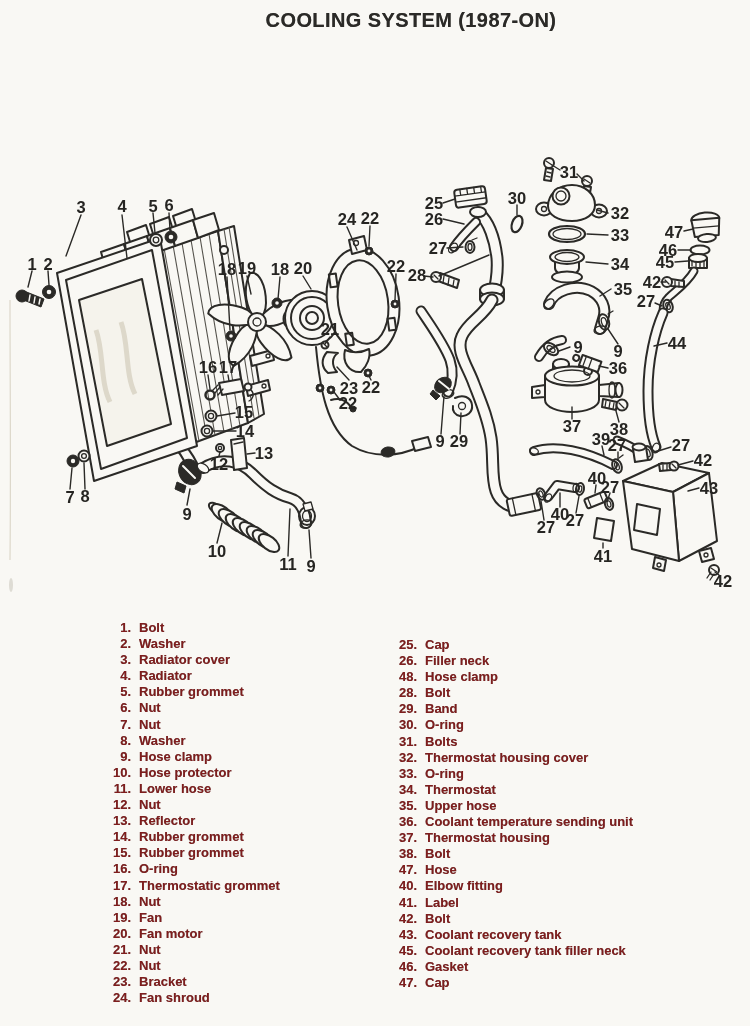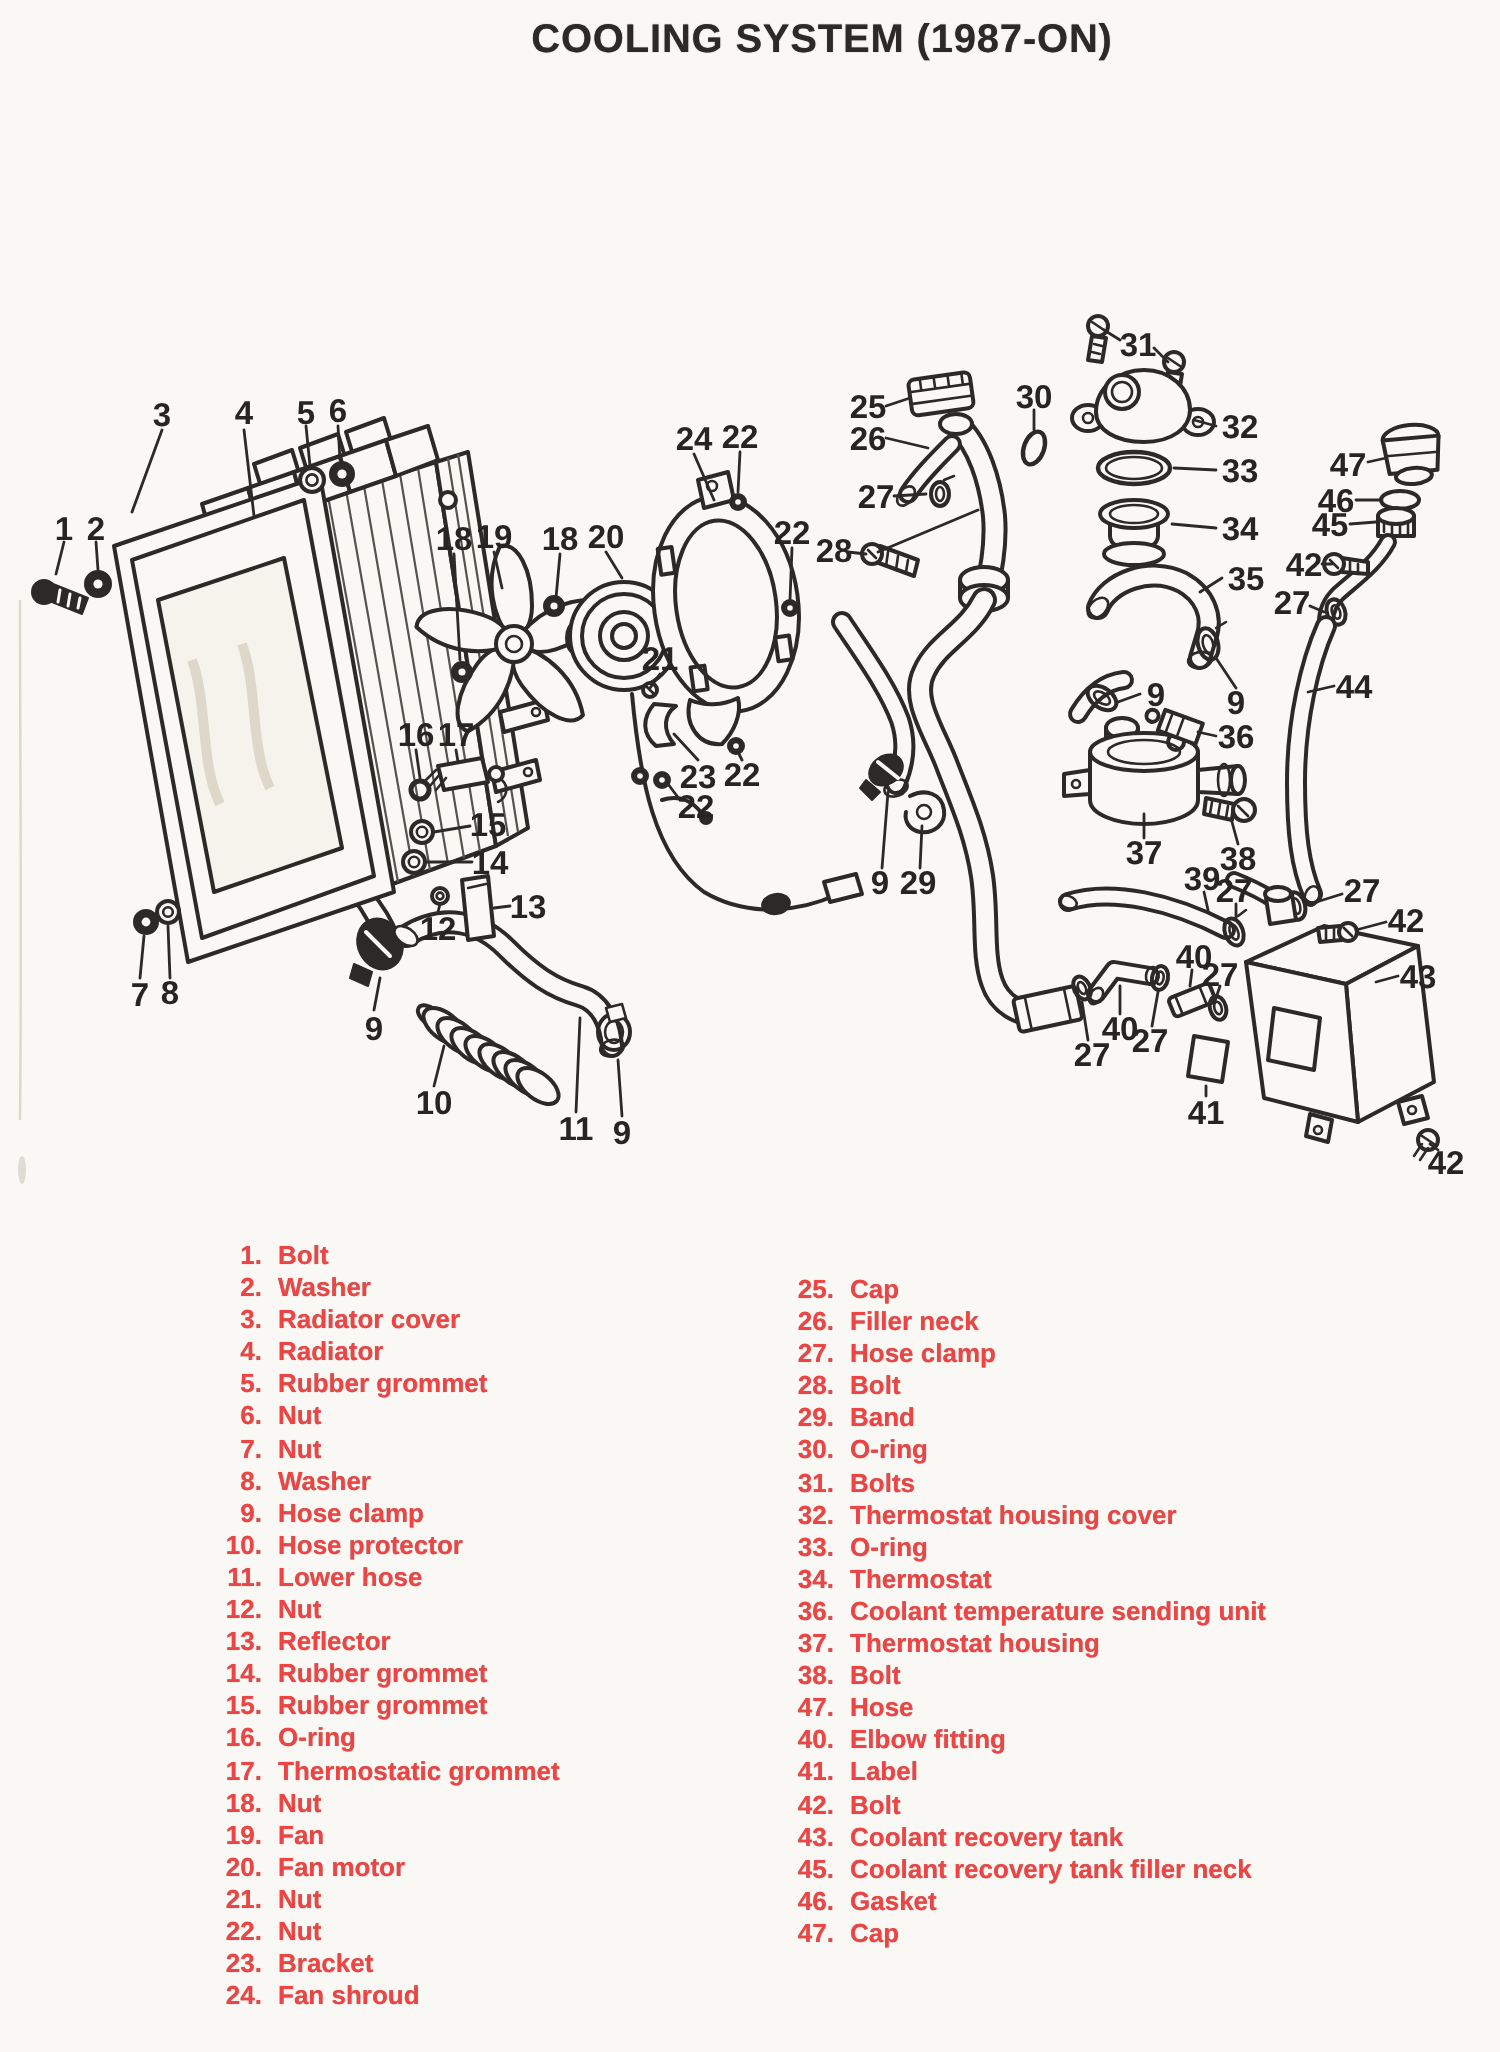--- a/index.html
+++ b/index.html
@@ -24,21 +24,21 @@
   .win{fill:#f5f3ec;}
   .dk{fill:#2b2a27; stroke:#2b2a27; stroke-linejoin:round;}
   .hatch{stroke:#55534d; stroke-width:1.1; fill:none;}
   .ghost{stroke:#ddd8ca; stroke-width:5; fill:none;}
   .leader{stroke:#2b2a27; stroke-width:1.4; fill:none; stroke-linecap:round;}
   .ho{stroke:#2b2a27; fill:none; stroke-linecap:round; stroke-linejoin:round;}
   .hi{stroke:#f9f8f4; fill:none; stroke-linecap:round; stroke-linejoin:round;}
   .callout{font:bold 16.5px "Liberation Sans", sans-serif; fill:#262522;}
   
   .plist{position:absolute; font-size:13px; font-weight:bold; line-height:16.1px;
-         color:#ef4444; text-shadow:0 0 .4px rgba(46,45,41,.55); white-space:nowrap;}
+         color:#7f1d1d; text-shadow:0 0 .4px rgba(46,45,41,.55); white-space:nowrap;}
   #plist-left{top:620px; left:95px;}
   #plist-right{top:637px; left:381px;}
   .row .num{display:inline-block; width:36px; text-align:right; margin-right:8px;}
 </style>
 </head>
 <body>
 
 <div id="page">
 
   <div id="title">COOLING SYSTEM (1987-ON)</div>
@@ -558,28 +558,29 @@
       <div class="row"><span class="num">19.</span><span>Fan</span></div>
       <div class="row"><span class="num">20.</span><span>Fan motor</span></div>
       <div class="row"><span class="num">21.</span><span>Nut</span></div>
       <div class="row"><span class="num">22.</span><span>Nut</span></div>
       <div class="row"><span class="num">23.</span><span>Bracket</span></div>
       <div class="row"><span class="num">24.</span><span>Fan shroud</span></div>
     </div>
   <div id="plist-right" class="plist">
       <div class="row"><span class="num">25.</span><span>Cap</span></div>
       <div class="row"><span class="num">26.</span><span>Filler neck</span></div>
-      <div class="row"><span class="num">27.</span><span>Hose clamp</span></div>
+      <div class="row"><span class="num">48.</span><span>Hose clamp</span></div>
       <div class="row"><span class="num">28.</span><span>Bolt</span></div>
       <div class="row"><span class="num">29.</span><span>Band</span></div>
       <div class="row"><span class="num">30.</span><span>O-ring</span></div>
       <div class="row"><span class="num">31.</span><span>Bolts</span></div>
       <div class="row"><span class="num">32.</span><span>Thermostat housing cover</span></div>
       <div class="row"><span class="num">33.</span><span>O-ring</span></div>
       <div class="row"><span class="num">34.</span><span>Thermostat</span></div>
+      <div class="row"><span class="num">35.</span><span>Upper hose</span></div>
       <div class="row"><span class="num">36.</span><span>Coolant temperature sending unit</span></div>
       <div class="row"><span class="num">37.</span><span>Thermostat housing</span></div>
       <div class="row"><span class="num">38.</span><span>Bolt</span></div>
       <div class="row"><span class="num">47.</span><span>Hose</span></div>
       <div class="row"><span class="num">40.</span><span>Elbow fitting</span></div>
       <div class="row"><span class="num">41.</span><span>Label</span></div>
       <div class="row"><span class="num">42.</span><span>Bolt</span></div>
       <div class="row"><span class="num">43.</span><span>Coolant recovery tank</span></div>
       <div class="row"><span class="num">45.</span><span>Coolant recovery tank filler neck</span></div>
       <div class="row"><span class="num">46.</span><span>Gasket</span></div>

